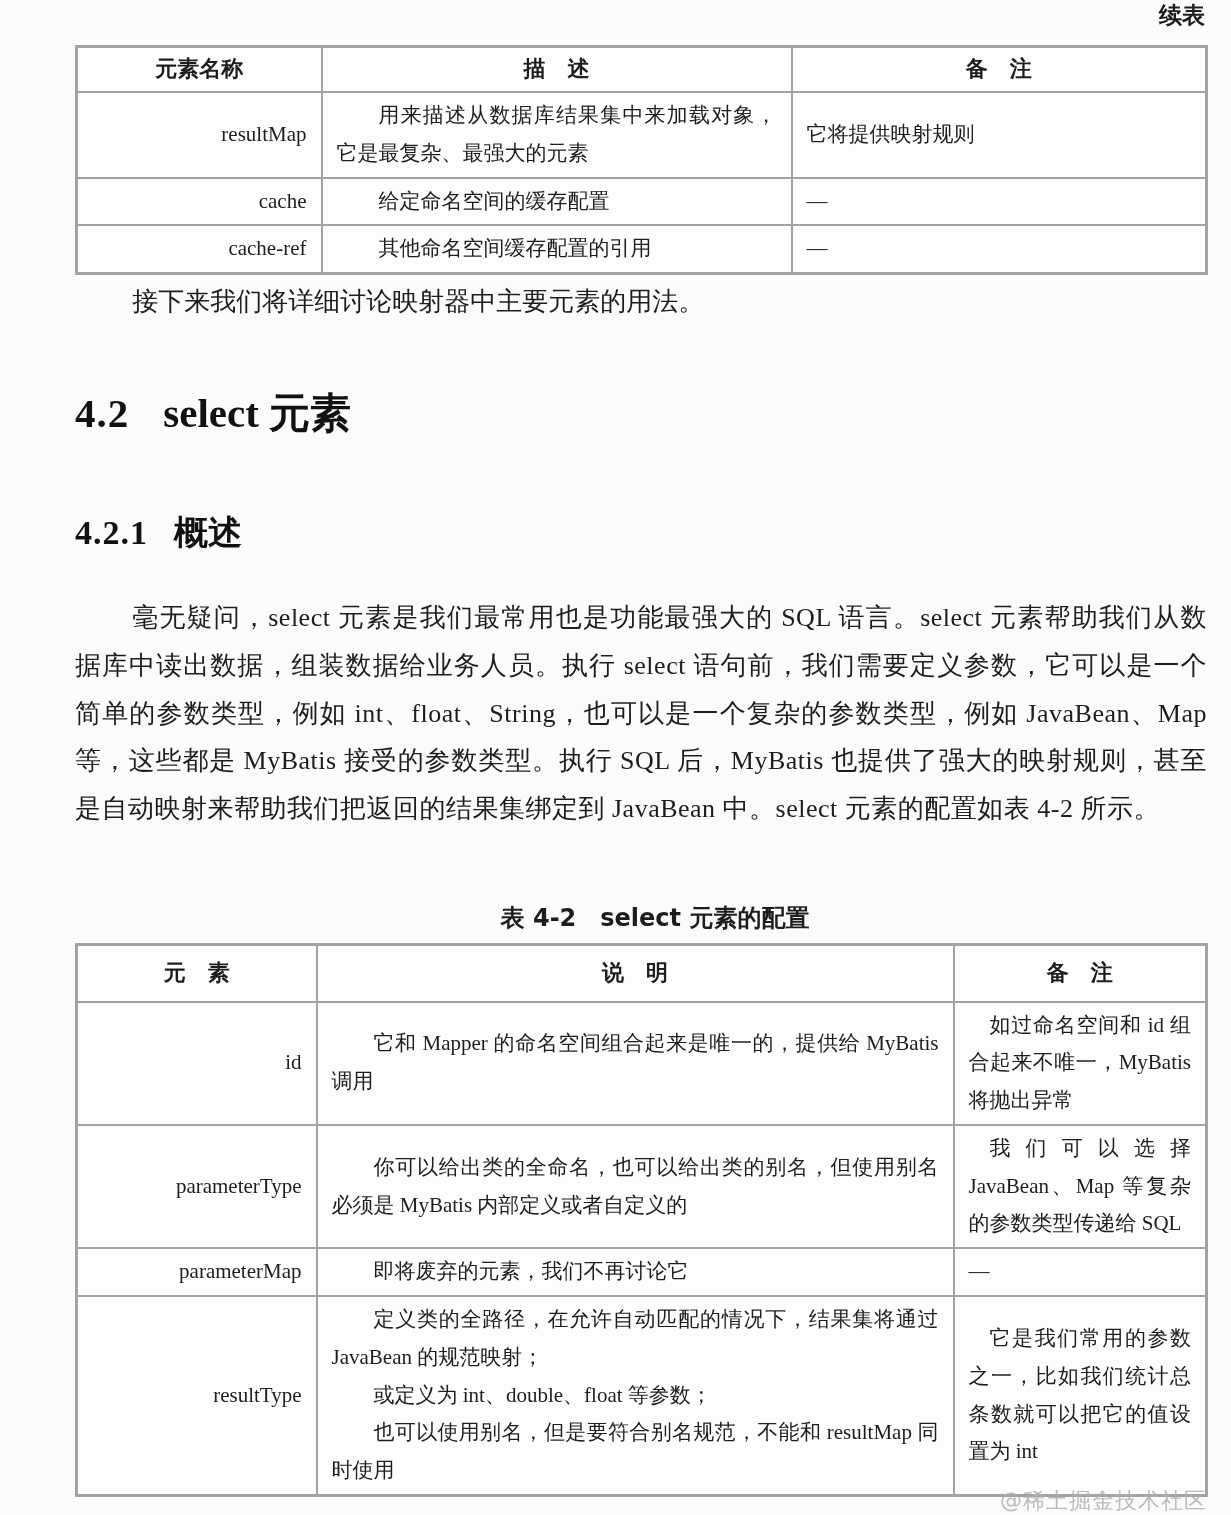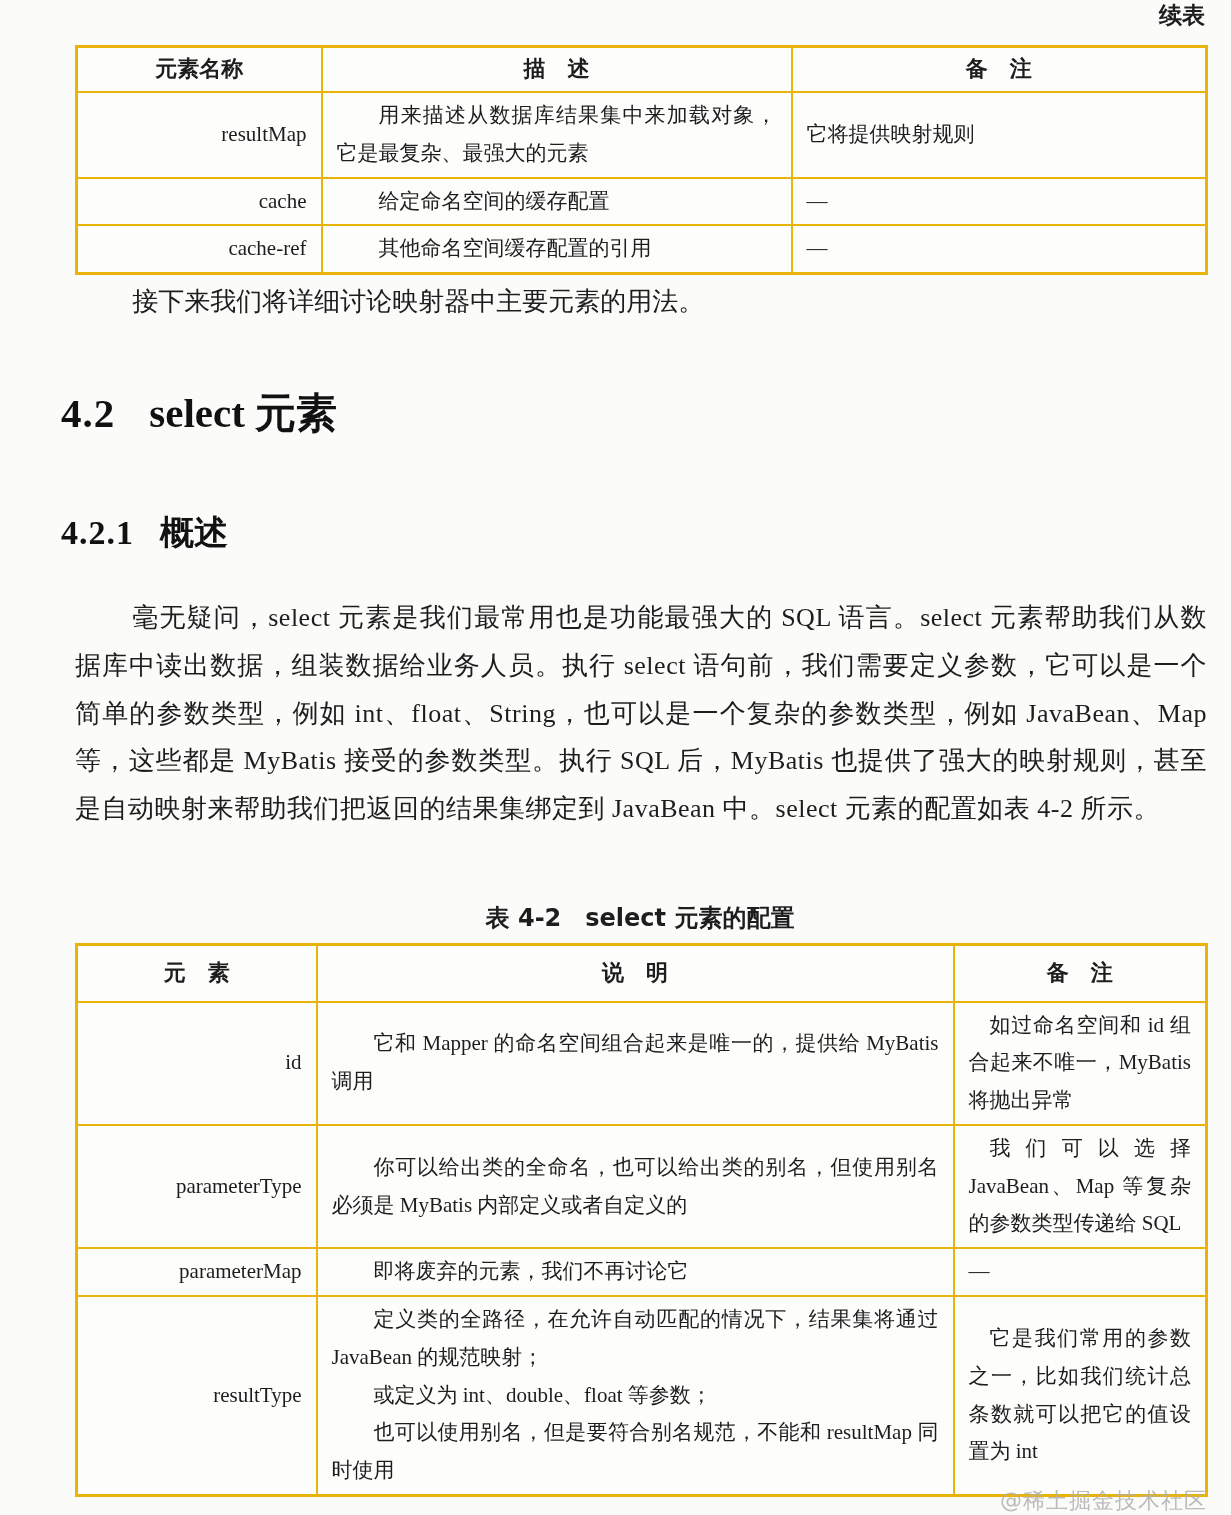--- a/index.html
+++ b/index.html
@@ -17,21 +17,21 @@
     font-size: 23px; font-weight: bold;
     font-family: "DejaVu Sans", "Liberation Sans", sans-serif;
   }
   table {
     border-collapse: collapse;
     table-layout: fixed;
     position: absolute;
     left: 75px; width: 1130px;
     background: #fdfdfc;
   }
-  table, th, td { border: 2px solid #eab308; }
+  table, th, td { border: 2px solid #a3a3a3; }
   table { border-width: 3px; }
   th {
     font-size: 22px; font-weight: bold; text-align: center;
     font-family: "DejaVu Sans", "Liberation Sans", sans-serif;
     vertical-align: middle;
   }
   td {
     font-size: 21px; line-height: 1.8; vertical-align: middle;
     padding: 4px 14px;
   }
@@ -53,29 +53,29 @@
   #table2 tr.r2 { height: 42px; padding-left: 32px; }
   #table2 tr.r3 { height: 196px; }
   #table2 td.desc-cell.single { text-indent: 2em; margin-top: 36px; }
   .para {
     position: absolute; left: 75px; width: 1132px;
     font-size: 26px; text-align: justify;
   }
   #intro-paragraph { top: 282px; text-indent: 2.2em; line-height: 1.55; }
   #overview-paragraph { top: 594px; line-height: 1.84; text-indent: 2.2em; letter-spacing: 0.5px; }
   .section-heading {
-    position: absolute; left: 61px;
+    position: absolute; left: 75px;
     font-weight: bold; color: #111;
   }
   #section-heading { top: 386px; font-size: 41px; }
   #subsection-heading { top: 510px; font-size: 34px; }
   .section-heading .num { margin-right: 34px; letter-spacing: 1px; }
   #subsection-heading .num { margin-right: 26px; }
   .table-caption {
-    position: absolute; left: 75px; width: 1130px; top: 902px;
+    position: absolute; left: 90px; width: 1130px; top: 902px;
     text-align: center; font-weight: bold; font-size: 24px;
     font-family: "DejaVu Sans", "Liberation Sans", sans-serif;
   }
   .watermark {
     position: absolute; top: 1486px; right: 24px;
     font-size: 22px; color: rgba(175,175,175,0.85);
     font-family: "DejaVu Sans", "Liberation Sans", sans-serif;
     letter-spacing: 1px;
   }
 </style>

